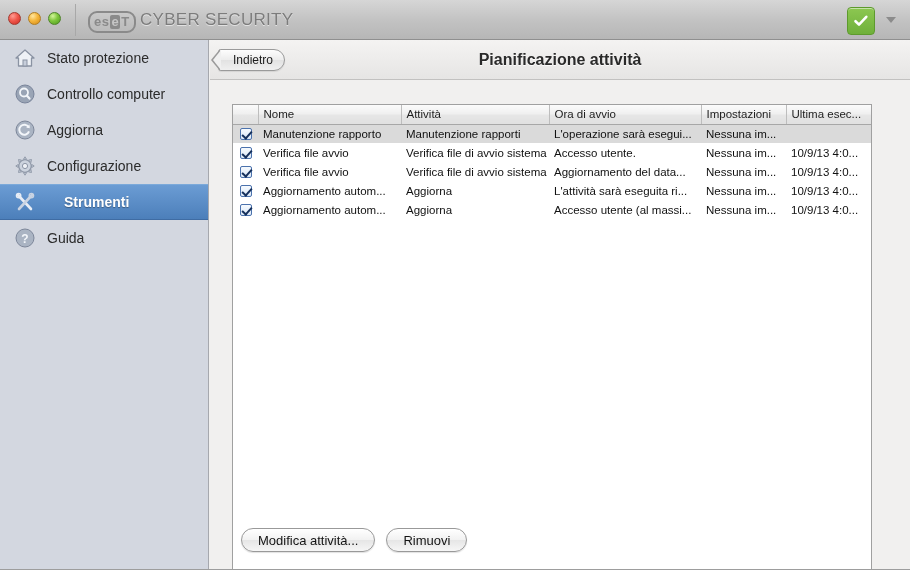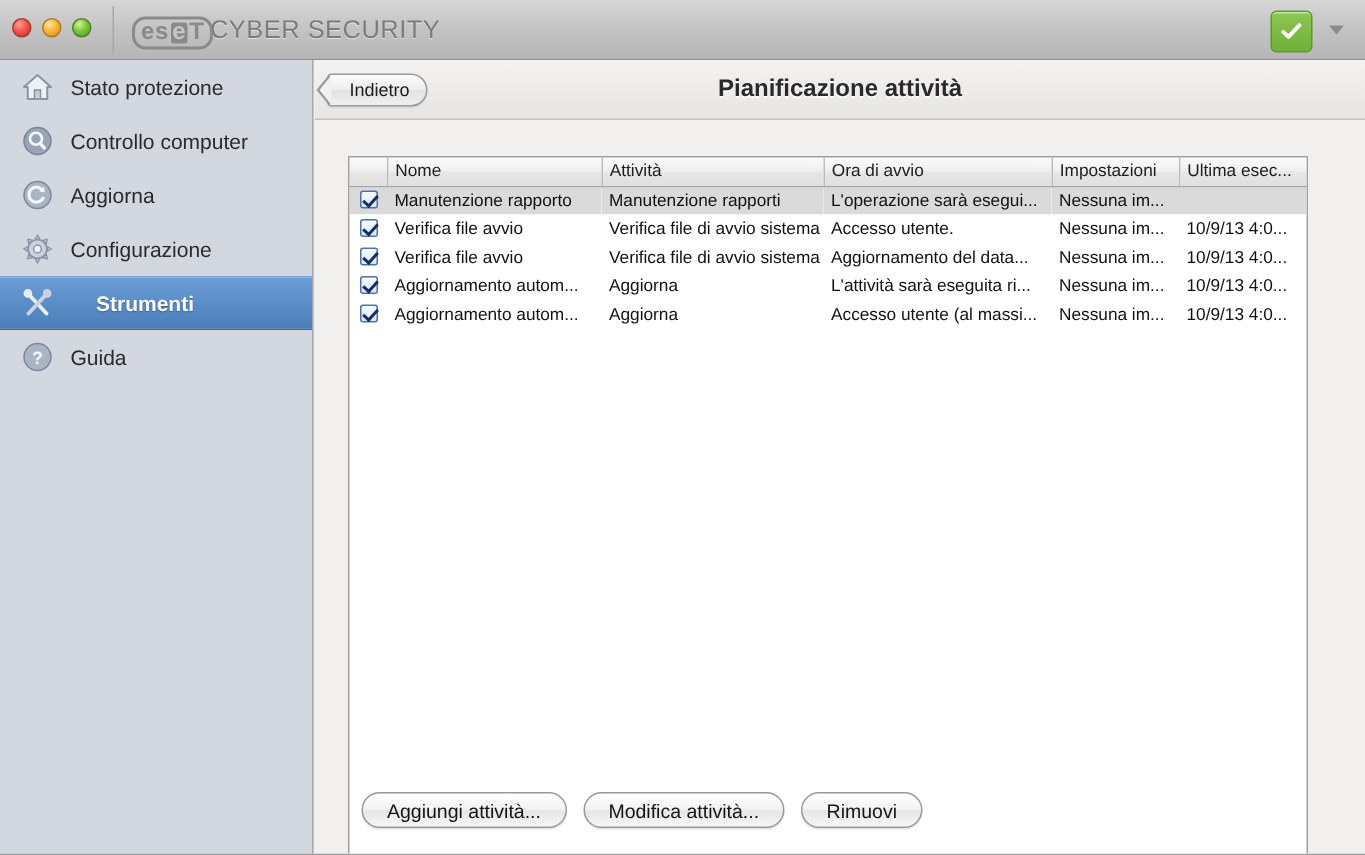--- a/index.html
+++ b/index.html
@@ -29,21 +29,21 @@
   .light.yellow{background:radial-gradient(circle at 35% 28%,#ffe7a0 0%,#f5b63c 45%,#d48a15 100%);border:1px solid #b07d22;}
   .light.green{background:radial-gradient(circle at 35% 28%,#d4f59a 0%,#7ec63c 45%,#4e9a1e 100%);border:1px solid #4f8429;}
 
   .tb-sep{position:absolute;left:75px;top:4px;width:1px;height:32px;background:#a8a8a8;}
 
   .eset-logo{
     position:absolute;left:88px;top:11px;height:18px;
     display:flex;align-items:center;
     border:2px solid #8a8a8a;border-radius:9px;
     padding:0 4px;color:#8a8a8a;
-    font-size:16px;font-weight:bold;letter-spacing:0.5px;
+    font-size:13px;font-weight:bold;letter-spacing:0.5px;
     line-height:14px;
     background:transparent;
   }
   .eset-logo .inner{
     background:#8a8a8a;color:#c6c6c6;border-radius:2px;
     padding:0 1px;margin:0 1px;
   }
   .app-title{
     position:absolute;left:140px;top:10px;
     font-size:17px;color:#7c7c7c;letter-spacing:0.3px;
@@ -371,19 +371,18 @@
             <td>Aggiorna</td>
             <td>Accesso utente (al massi...</td>
             <td>Nessuna im...</td>
             <td>10/9/13 4:0...</td>
           </tr>
         </tbody>
       </table>
     </div>
 
     <div class="footer-btns">
-      <div class="pill-btn">Aggiungi attività...</div>
       <div class="pill-btn">Modifica attività...</div>
       <div class="pill-btn">Rimuovi</div>
     </div>
 
   </div>
 </div>
 
 </body></html>

